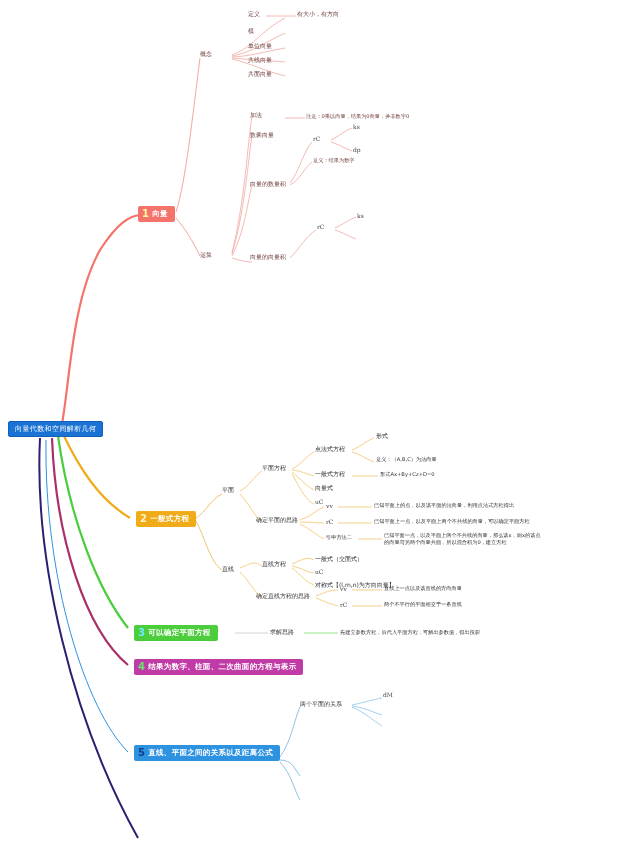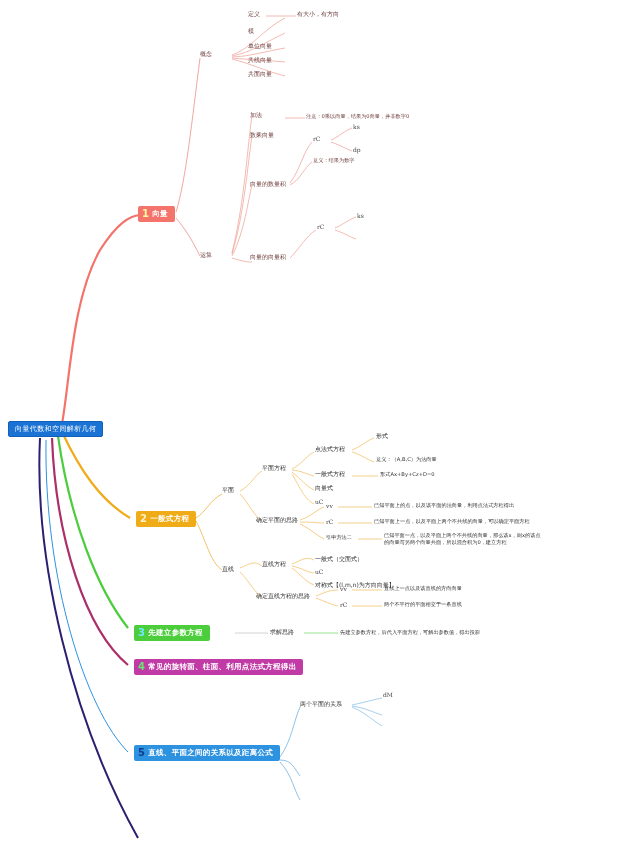--- a/index.html
+++ b/index.html
@@ -199,28 +199,28 @@
   <div class="node t" style="left:315px;top:582px;">对称式【(l,m,n)为方向向量】</div>
 
   <div class="node t" style="left:256px;top:593px;">确定直线方程的思路</div>
   <div class="node t lat sm" style="left:340px;top:586px;">vv</div>
   <div class="node t sm" style="left:384px;top:586px;">直线上一点以及该直线的方向向量</div>
   <div class="node t lat sm" style="left:340px;top:602px;">rC</div>
   <div class="node t sm" style="left:384px;top:602px;">两个不平行的平面相交于一条直线</div>
 
   <div class="node l1 c3" style="left:134px;top:625px;">
     <span class="num">3</span>
-    <span>先建立参数方程</span>
+    <span>可以确定平面方程</span>
   </div>
   <div class="node t" style="left:270px;top:629px;">求解思路</div>
   <div class="node t sm" style="left:340px;top:630px;">先建立参数方程，后代入平面方程，可解出参数值，得出投影</div>
 
   <div class="node l1 c4" style="left:134px;top:659px;">
     <span class="num">4</span>
-    <span>常见的旋转面、柱面、利用点法式方程得出</span>
+    <span>结果为数字、柱面、二次曲面的方程与表示</span>
   </div>
 
   <div class="node l1 c5" style="left:134px;top:745px;">
     <span class="num">5</span>
     <span>直线、平面之间的关系以及距离公式</span>
   </div>
   <div class="node t" style="left:300px;top:701px;">两个平面的关系</div>
   <div class="node t lat" style="left:383px;top:692px;">dM</div>
 
 </div>

